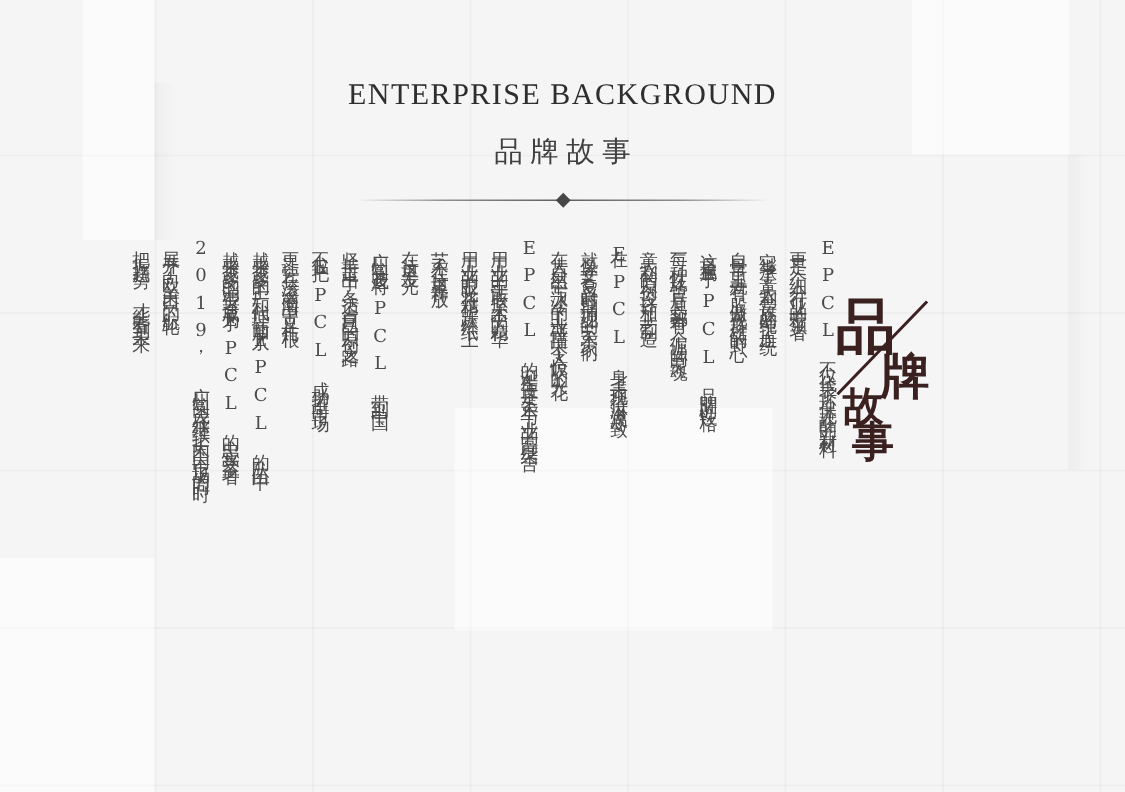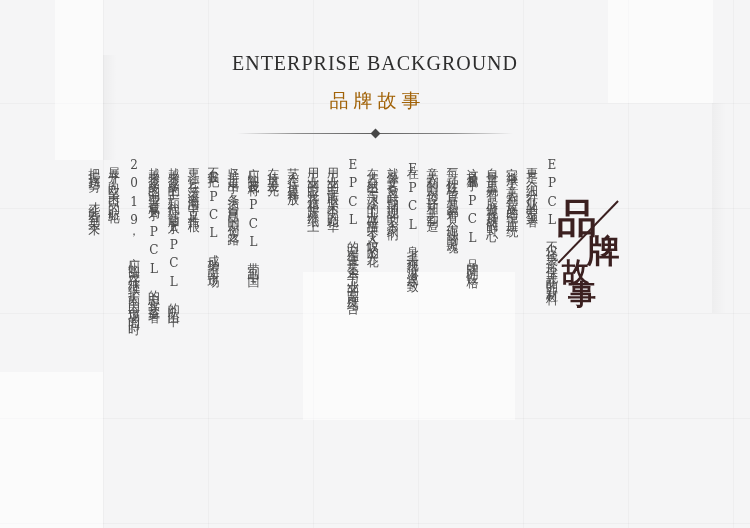--- a/index.html
+++ b/index.html
@@ -20,21 +20,21 @@
   .bg-sq.light{background:rgba(255,255,255,0.55);}
   .bg-sq.shade{background:linear-gradient(90deg, rgba(0,0,0,0.03), rgba(0,0,0,0) 14px);}
   
   .header{position:absolute;top:52px;left:0;right:0;text-align:center;}
   .title-en{
     font-family:"Liberation Serif",serif;font-size:20px;color:#2e2e2e;
     letter-spacing:1px;font-weight:400;
   }
   .title-zh{
     margin-top:13px;font-family:"Liberation Sans",sans-serif;
-    font-size:19px;color:#a16207;letter-spacing:5px;text-indent:5px;font-weight:500;
+    font-size:19px;color:#404040;letter-spacing:5px;text-indent:5px;font-weight:500;
   }
   
   .divider{position:absolute;top:129px;left:237px;width:276px;height:9px;}
   .divider .line{
     position:absolute;top:4px;left:0;right:0;height:1px;
     background:linear-gradient(90deg, rgba(130,130,130,0), #8d8d8d 22%, #5f5f5f 50%, #8d8d8d 78%, rgba(130,130,130,0));
   }
   .divider .diamond{
     position:absolute;top:1px;left:50%;margin-left:-3.5px;width:7px;height:7px;
     background:#474747;transform:rotate(45deg);

